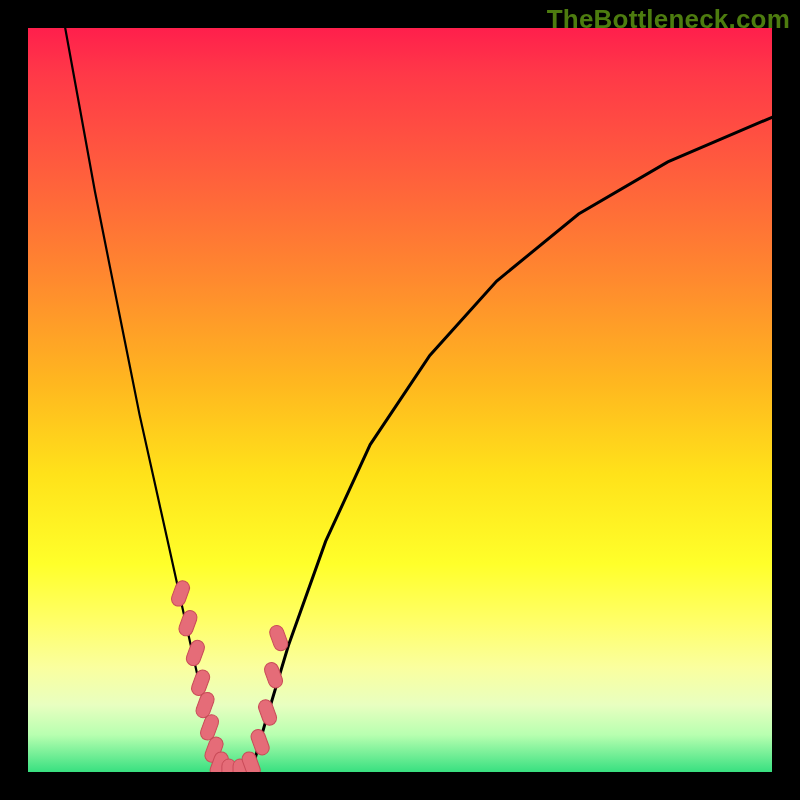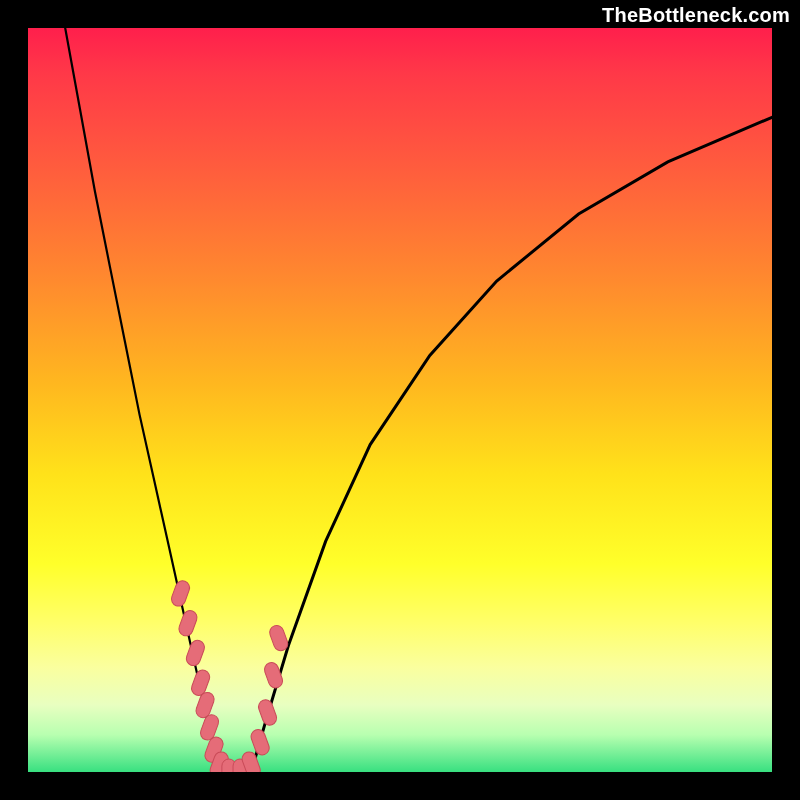--- a/index.html
+++ b/index.html
@@ -34,22 +34,22 @@
       #ffff6a 80%,
       #faff9f 86%,
       #e8ffc0 91%,
       #b8ffb0 95%,
       #38e080 100%);
   }
   .watermark {
     position: absolute;
     top: 4px;
     right: 10px;
-    color: #ffffff;
-    font-size: 20px;
+    color: #4d7c0f;
+    font-size: 26px;
     font-weight: 600;
     letter-spacing: 0.2px;
     font-family: Arial, Helvetica, sans-serif;
   }
   svg.curves {
     position: absolute;
     left: 0;
     top: 0;
     width: 744px;
     height: 744px;

